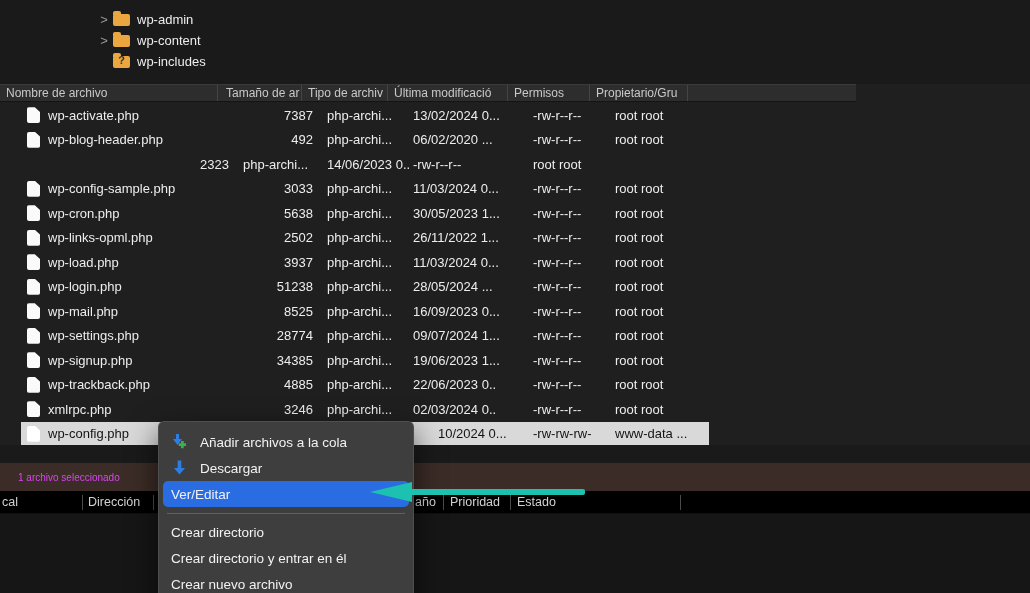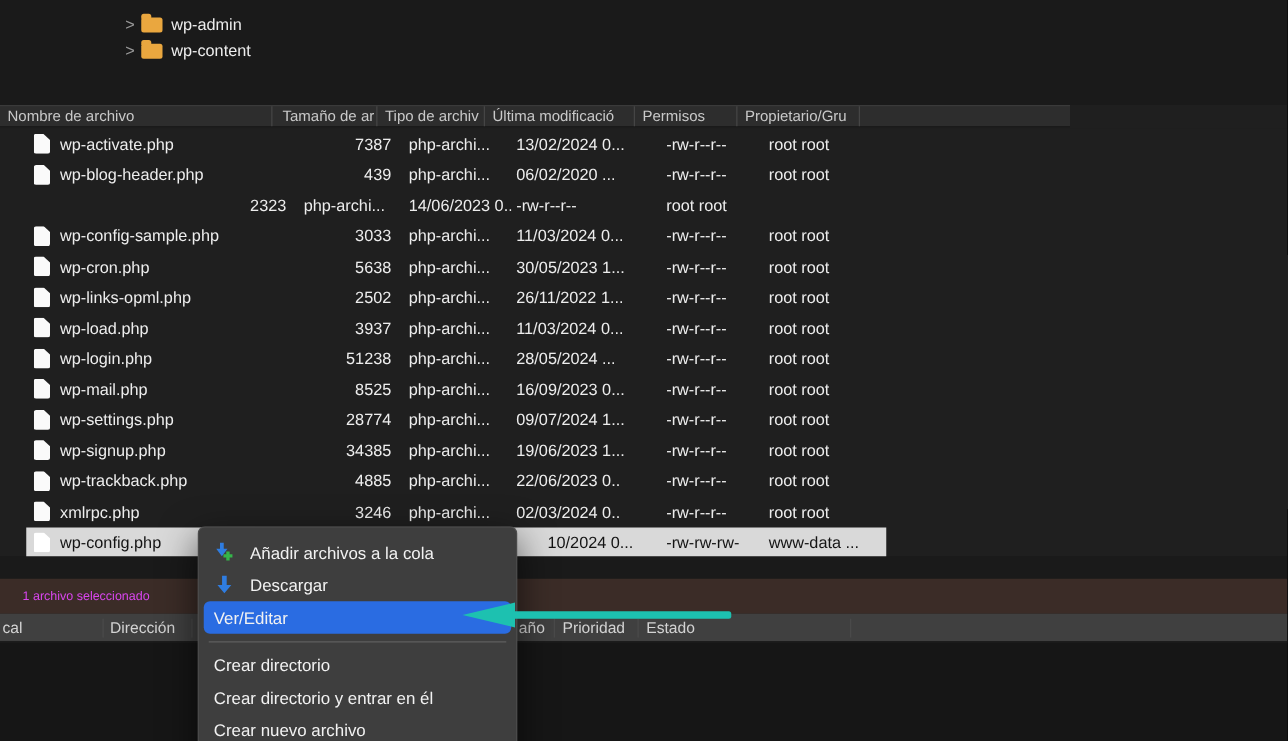--- a/index.html
+++ b/index.html
@@ -32,21 +32,21 @@
   .file-icon { flex:none; width:13px; height:16px; background:#fafafa; border-radius:2px; clip-path:polygon(0 0,60% 0,100% 30%,100% 100%,0 100%); }
   .c-size { text-align:right; padding-right:10px; }
   .frow.selected { background:#d9d9d9; color:#141414; }
   .frow.selected .file-icon { background:#fff; }
   .offset-date { padding-left:29px !important; }
 
   
   .gap-strip { position:absolute; left:0; top:445px; width:1030px; height:18px; background:#1a1a1a; }
   .status-band { position:absolute; left:0; top:463px; width:1030px; height:28px; background:#3b2c27; display:flex; align-items:center; }
   .status-text { font-size:10px; color:#d946ef; padding-left:18px; white-space:nowrap; }
-  .queue-header { position:absolute; left:0; top:491px; width:1030px; height:23px; background:#404040; border-bottom:1px solid #101010; }
+  .queue-header { position:absolute; left:0; top:491px; width:1030px; height:23px; background:#000000; border-bottom:1px solid #101010; }
   .qh-label { position:absolute; top:4px; font-size:12.5px; color:#d2d2d2; white-space:nowrap; }
   .qh-div { position:absolute; top:4px; width:1px; height:15px; background:#4a4a4a; }
   .bottom-pane { position:absolute; left:0; top:514px; width:1030px; height:79px; background:#161616; }
 
   
   .context-menu { position:absolute; left:158px; top:421px; width:256px; height:200px; background:#3e3e3e; border:1px solid rgba(255,255,255,.09); border-radius:6px; box-shadow:0 10px 30px rgba(0,0,0,.6); padding-top:7px; z-index:5; }
   .menu-item { height:26px; margin:0 4px; padding:0 8px 0 8px; display:flex; align-items:center; font-size:13.5px; color:#f2f2f2; border-radius:5px; white-space:nowrap; }
   .menu-item .mi-icon { width:17px; margin-right:12px; display:flex; justify-content:center; align-items:center; }
   .menu-item.highlighted { background:#2a6ce2; }
   .menu-sep { height:1px; background:#5f5f5f; margin:6px 8px 5px 8px; }
@@ -66,20 +66,24 @@
     </div>
     <div class="tree-row" style="top:9px;">
       <span class="tree-chevron">&gt;</span>
       <span class="folder-icon"></span>
       <span class="tree-label">wp-admin</span>
     </div>
     <div class="tree-row" style="top:30px;">
       <span class="tree-chevron">&gt;</span>
       <span class="folder-icon"></span>
       <span class="tree-label">wp-content</span>
+    </div>
+    <div class="tree-row" style="top:51px;">
+      <span class="folder-icon question"></span>
+      <span class="tree-label">wp-includes</span>
     </div>
   </div>
 
   <div class="list-header">
     <div class="lh-grid">
       <div class="lh-cell">Nombre de archivo</div>
       <div class="lh-cell num">Tamaño de ar</div>
       <div class="lh-cell">Tipo de archiv</div>
       <div class="lh-cell">Última modificació</div>
       <div class="lh-cell">Permisos</div>
@@ -97,21 +101,21 @@
         <div class="cell c-type">php-archi...</div>
         <div class="cell c-date">13/02/2024 0...</div>
         <div class="cell c-perms">-rw-r--r--</div>
         <div class="cell c-owner">root root</div>
       </div>
       <div class="frow">
         <div class="cell c-name">
           <span class="file-icon"></span>
           <span>wp-blog-header.php</span>
         </div>
-        <div class="cell c-size">439</div>
+        <div class="cell c-size">492</div>
         <div class="cell c-type">php-archi...</div>
         <div class="cell c-date">06/02/2020 ...</div>
         <div class="cell c-perms">-rw-r--r--</div>
         <div class="cell c-owner">root root</div>
       </div>
       <div class="frow">
         <div class="cell c-size">2323</div>
         <div class="cell c-type">php-archi...</div>
         <div class="cell c-date">14/06/2023 0...</div>
         <div class="cell c-perms">-rw-r--r--</div>

